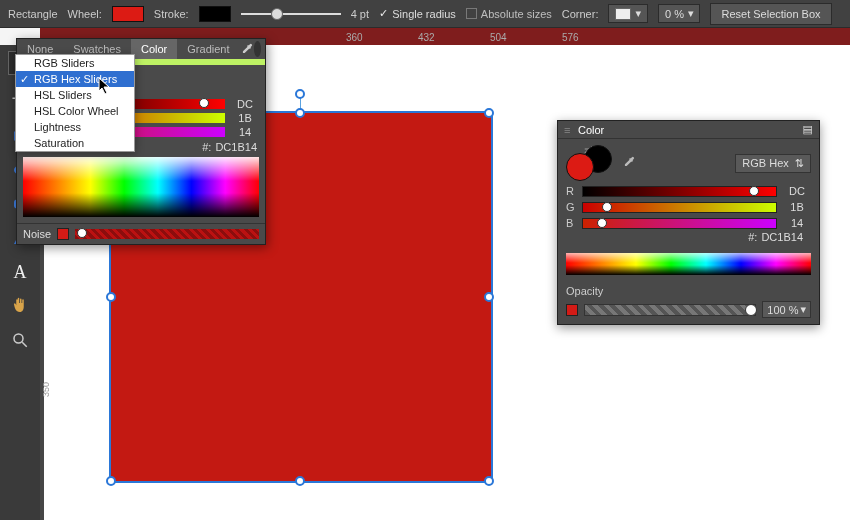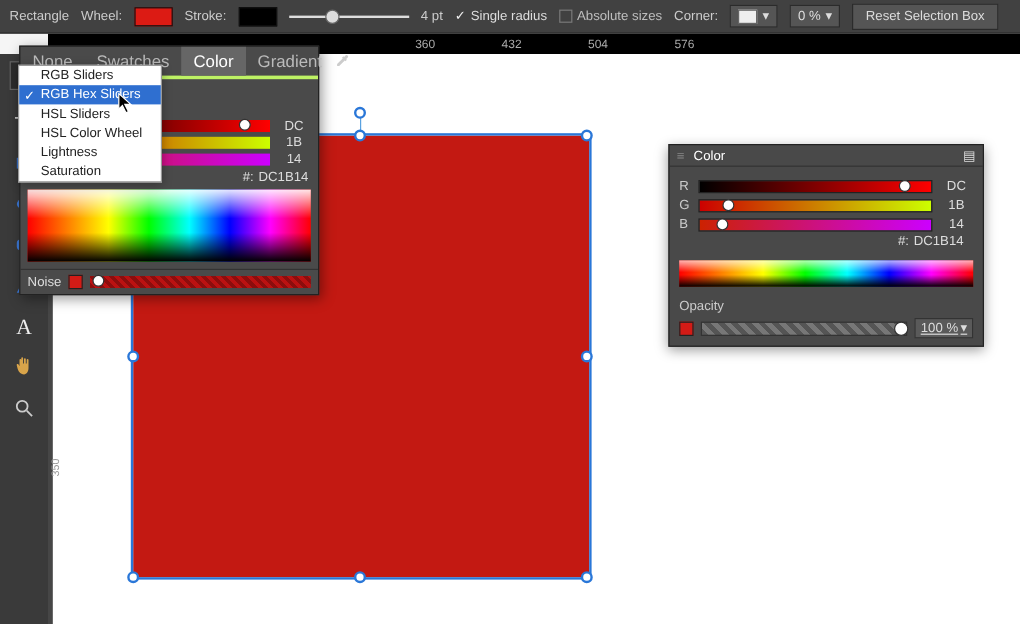--- a/index.html
+++ b/index.html
@@ -11,41 +11,41 @@
   .swatch { width:32px; height:16px; border:1px solid #111; display:inline-block; cursor:pointer;}
   .stroke-width { width:100px; height:2px; background:#ddd; position:relative; }
   .stroke-width .knob{position:absolute;left:30%;top:-5px;width:12px;height:12px;border-radius:50%;background:#ddd;border:1px solid #666;}
   .chk{display:inline-flex;align-items:center;gap:4px;cursor:pointer;}
   .chkmark{color:#eee;}
   .btn-box{display:flex;align-items:center;gap:4px;background:#555;padding:2px 6px;border:1px solid #2b2b2b;cursor:pointer;}
   .corner-swatch{width:16px;height:12px;background:#eee;border:1px solid #666;}
   .reset-btn{background:#555;border:1px solid #2b2b2b;color:#ddd;padding:4px 10px;cursor:pointer;font-size:11px;}
 
   
-  .ruler{position:absolute;top:28px;left:40px;right:0;height:17px;background:#000000;color:#aaa;display:flex;align-items:flex-start;font-size:10px;overflow:hidden;z-index:20;}
+  .ruler{position:absolute;top:28px;left:40px;right:0;height:17px;background:#7f1d1d;color:#aaa;display:flex;align-items:flex-start;font-size:10px;overflow:hidden;z-index:20;}
   .ruler .ticklbl{position:absolute;top:4px;font-size:10px;}
 
   
   .vtool{position:absolute;top:45px;left:0;bottom:0;width:40px;background:#3a3a3a;display:flex;flex-direction:column;align-items:center;padding-top:210px;gap:12px;z-index:12;}
   .vtool .tool{width:22px;height:22px;display:flex;align-items:center;justify-content:center;cursor:pointer;color:#ddd;}
   .vtool svg{width:18px;height:18px;}
   .blue{fill:#3b78d6;}
   .vruler{position:absolute;top:45px;left:32px;bottom:0;width:12px;background:#464646;z-index:1;}
   .vrlabel{position:absolute;left:0;color:#999;font-size:9px;transform:rotate(-90deg);transform-origin:left top;}
 
   
   .canvas{position:absolute;top:45px;left:44px;right:0;bottom:0;background:#fff;}
   .shape{position:absolute;top:68px;left:67px;width:380px;height:368px;background:#C31912;outline:2px solid #2a77d8;}
   .handle{position:absolute;width:10px;height:10px;border-radius:50%;background:#fff;border:2px solid #2a77d8;z-index:31;}
   
   .rot-line{position:absolute;top:50px;left:256px;width:1px;height:18px;background:#5aa2e0;z-index:30;}
 
   
   .popover{position:absolute;top:38px;left:16px;width:250px;background:#4a4a4a;border:1px solid #222;z-index:60;color:#ddd;box-shadow:2px 3px 10px rgba(0,0,0,.4);}
-  .pop-tabs{display:flex;border-bottom:3px solid #bef264;font-size:14px;}
+  .pop-tabs{display:flex;border-bottom:6px solid #bef264;font-size:11px;}
   .pop-tab{padding:4px 10px;cursor:pointer;color:#bbb;}
   .pop-tab.active{background:#666;color:#fff;}
   .eyedrop{width:22px;display:flex;align-items:center;justify-content:center;cursor:pointer;}
   .color-preview-row{display:flex;gap:4px;padding:4px 6px;align-items:center;}
   .big-swatch{width:54px;height:24px;border:1px solid #222;}
   .slider-row{display:flex;align-items:center;gap:6px;padding:1px 6px;}
   .slider-row .lab{width:10px;color:#ccc;}
   .slider{flex:1;height:10px;position:relative;cursor:pointer;}
   .slider .thumb{position:absolute;top:-1px;width:10px;height:10px;border-radius:50%;background:#fff;border:1px solid #333;}
   .valbox{width:28px;text-align:center;color:#ddd;}
@@ -71,21 +71,21 @@
   .circle{position:absolute;width:28px;height:28px;border-radius:50%;border:1px solid #111;}
   .row{display:flex;align-items:center;gap:8px;}
   .model-select{background:#595959;border:1px solid #333;color:#ddd;font-size:11px;padding:2px 6px;display:flex;gap:6px;align-items:center;cursor:pointer;}
   .channel{display:flex;align-items:center;gap:6px;margin-top:4px;}
   .channel .lbl{width:10px;color:#ccc;}
   .grad-bar{flex:1;height:11px;position:relative;border:1px solid #222;cursor:pointer;}
   .grad-bar .thumb{position:absolute;top:-1px;width:10px;height:10px;border-radius:50%;background:#fff;border:1px solid #333;}
   .panel-spectrum{height:22px;margin-top:8px;background:linear-gradient(to bottom,rgba(255,255,255,.7),transparent 45%,transparent 55%,#000),linear-gradient(to right,red,#ff8000,yellow,lime,cyan,blue,magenta,red);}
   .opacity-row{margin-top:10px;}
   .opac-label{font-size:11px;color:#ccc;}
-  .opac-bar{display:flex;align-items:center;gap:6px;margin-top:4px;text-decoration:underline;}
+  .opac-bar{display:flex;align-items:center;gap:6px;margin-top:4px;}
   .opac-swatch{width:12px;height:12px;background:#d31b16;border:1px solid #222;}
   .opac-track{flex:1;height:12px;background:repeating-linear-gradient(45deg,#555 0 4px,#777 4px 8px);position:relative;border:1px solid #333;cursor:pointer;}
   .opac-track .thumb{position:absolute;right:-2px;top:-1px;width:12px;height:12px;border-radius:50%;background:#fff;border:1px solid #333;}
   .opac-val{display:flex;align-items:center;gap:2px;background:#5a5a5a;border:1px solid #333;padding:1px 4px;font-size:11px;cursor:pointer;}
   .grip{width:14px;color:#888;display:flex;flex-direction:column;line-height:2px;}
 
 </style>
 </head>
 <body>
 
@@ -250,20 +250,35 @@
   </svg>
 
 <div class="panel">
   <div class="panel-head">
     <span class="grip">≡</span>
     <span class="panel-tab">Color</span>
     <span style="flex:1"></span>
     <span style="cursor:pointer">▤</span>
   </div>
   <div class="panel-body">
+    <div class="row">
+      <div class="dual-circles">
+        <span style="position:absolute;left:18px;top:-2px;color:#999;font-size:13px">⇄</span>
+        <div class="circle" style="left:18px;top:0;background:#000"></div>
+        <div class="circle" style="left:0;top:8px;background:#DC1B14"></div>
+      </div>
+      <div style="width:20px"><svg width="14" height="14" viewBox="0 0 24 24">
+            <path fill="#bbb" d="M20 4a2 2 0 0 0-3 0l-2 2-1-1-2 2 1 1-8 8v3h3l8-8 1 1 2-2-1-1 2-2a2 2 0 0 0 0-3z"></path>
+          </svg></div>
+      <span style="flex:1"></span>
+      <div class="model-select">
+          <span>RGB Hex</span>
+          <span>⇅</span>
+        </div>
+    </div>
 
     <div class="channel">
         <span class="lbl">R</span>
         <div class="grad-bar" style="background:linear-gradient(to right,#000,#f00)">
           <span class="thumb" style="left:86%"></span>
         </div>
         <span class="valbox">DC</span>
       </div>
     <div class="channel">
         <span class="lbl">G</span>

